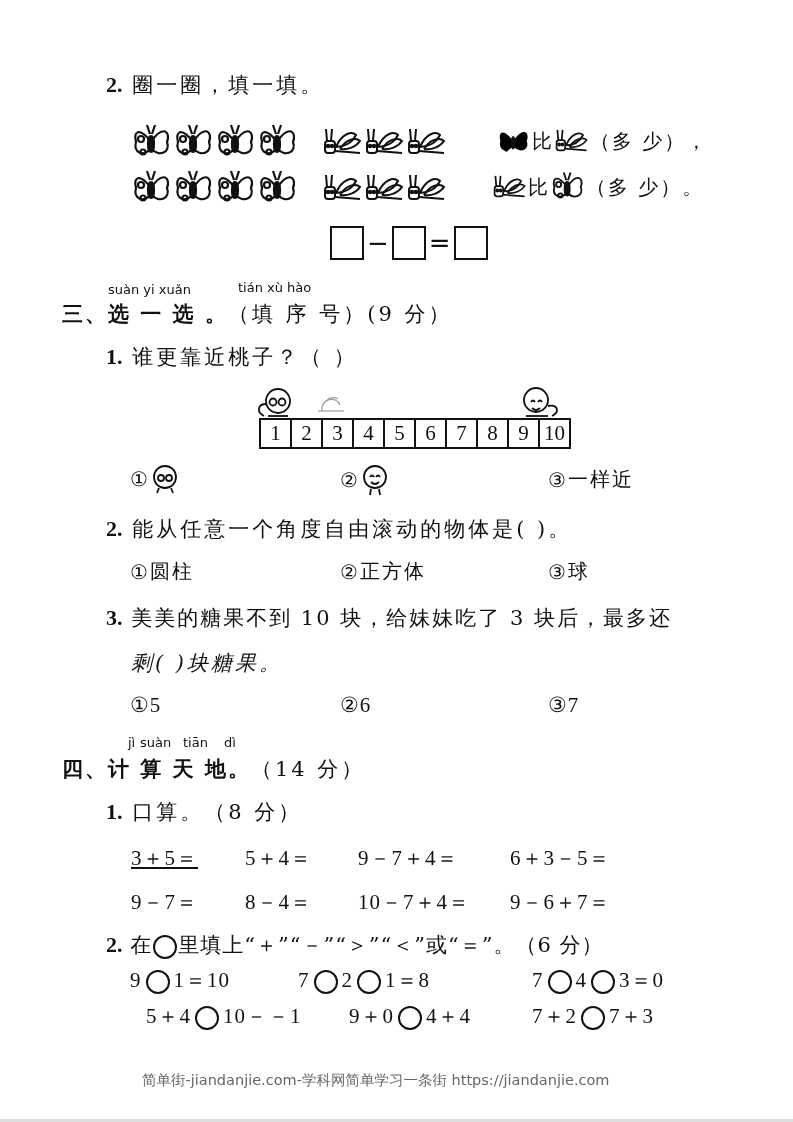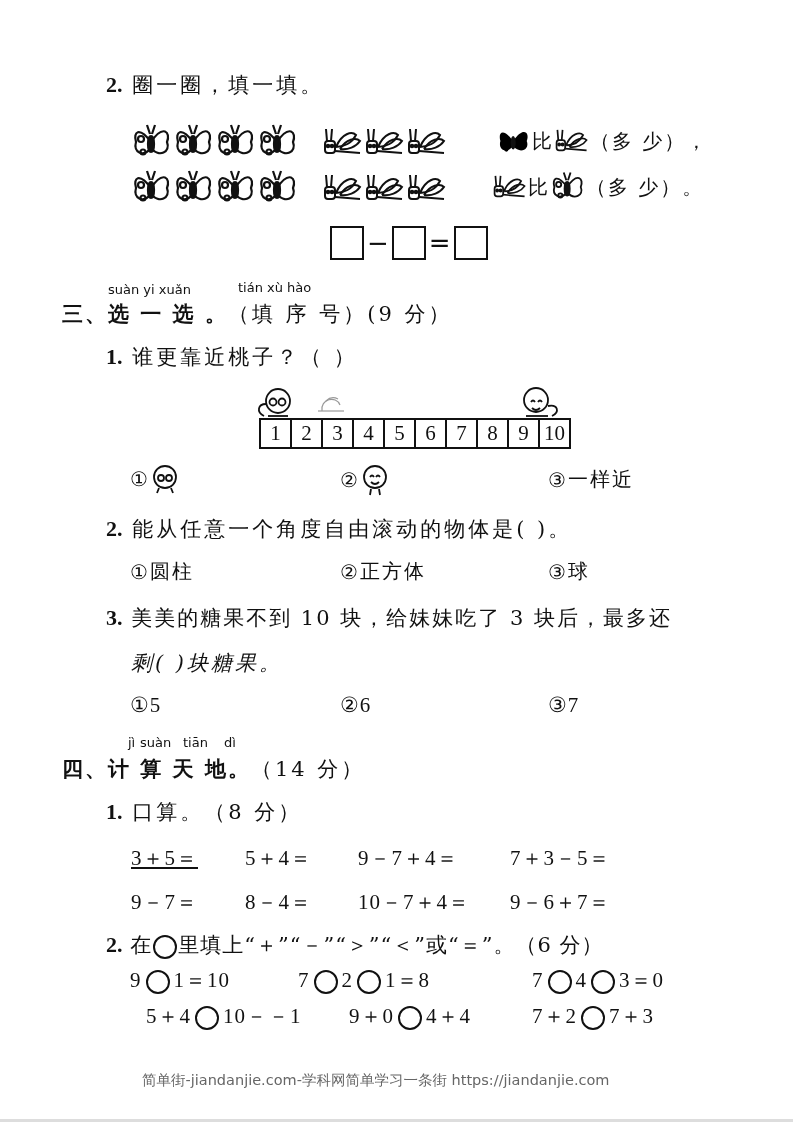--- a/index.html
+++ b/index.html
@@ -242,21 +242,21 @@
 </div>
 
 <div class="abs q-title" style="left:106px; top:798px;">
   <span class="q-num">1.</span>
   <span>口算。（8 分）</span>
 </div>
 
 <div class="abs math" style="left:131px; top:844px;text-decoration:underline;">3＋5＝</div>
 <div class="abs math" style="left:245px; top:844px;">5＋4＝</div>
 <div class="abs math" style="left:358px; top:844px;">9－7＋4＝</div>
-<div class="abs math" style="left:510px; top:844px;">7＋3－5＝</div>
+<div class="abs math" style="left:510px; top:844px;">6＋3－5＝</div>
 <div class="abs math" style="left:131px; top:888px;">9－7＝</div>
 <div class="abs math" style="left:245px; top:888px;">8－4＝</div>
 <div class="abs math" style="left:358px; top:888px;">10－7＋4＝</div>
 <div class="abs math" style="left:510px; top:888px;">9－6＋7＝</div>
 
 <div class="abs q-title" style="left:106px; top:931px; letter-spacing:1px;">
   <span class="q-num">2.</span>
   <span>在</span><span class="circle" style="margin:0 1px;"></span><span>里填上“＋”“－”“＞”“＜”或“＝”。（6 分）</span>
 </div>
 

